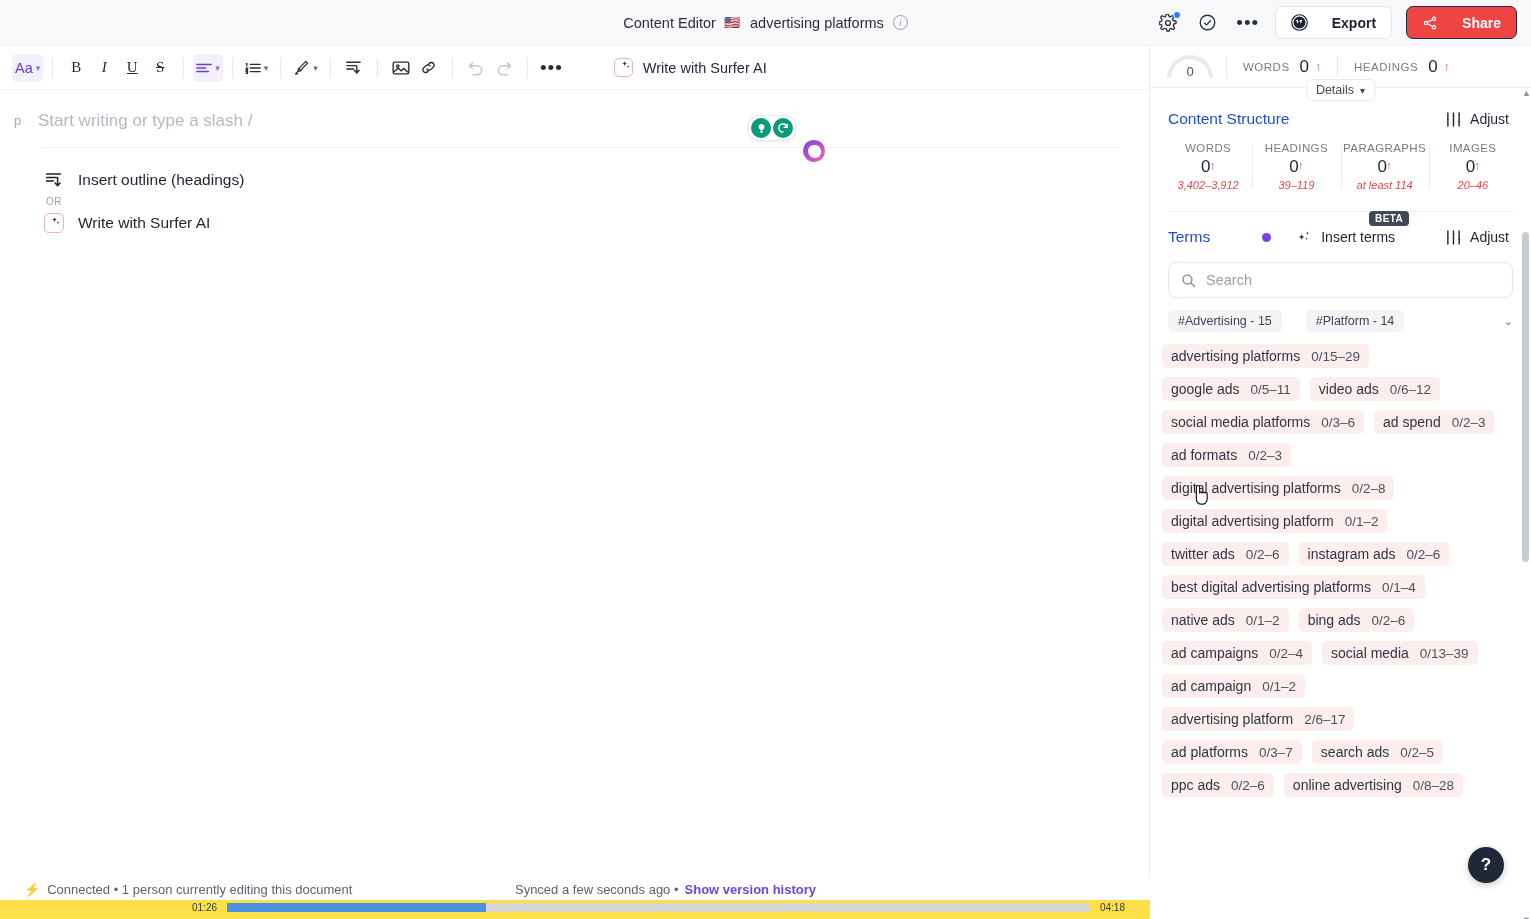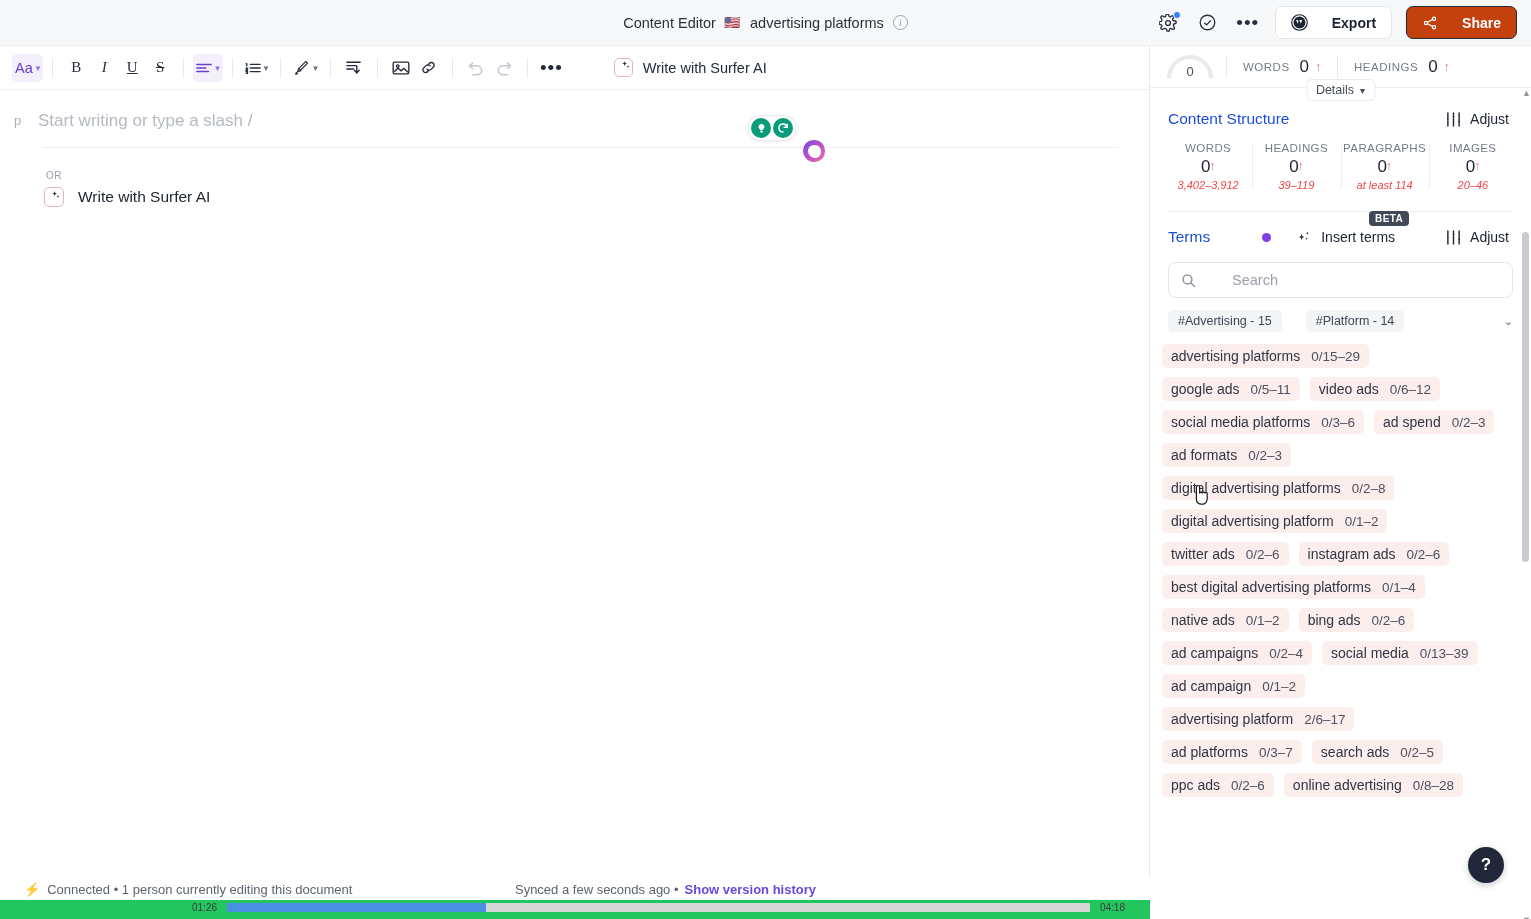--- a/index.html
+++ b/index.html
@@ -47,21 +47,21 @@
     width: 8px; height: 8px; border-radius: 50%; background: #2f7ef5;
     border: 1.5px solid #f7f8fa;
   }
   .dots-btn { font-size: 19px; letter-spacing: 1px; color: #2b3040; line-height: 10px; }
   .btn {
     display: inline-flex; align-items: center; gap: 24px;
     height: 33px; padding: 0 15px; border-radius: 7px;
     font-size: 14px; font-weight: 700; cursor: pointer; white-space: nowrap;
   }
   .btn-export { background: #ffffff; border: 1px solid #e2e5ea; color: #1d2333; }
-  .btn-share { background: #c2410c; border: 1px solid #242b3d; color: #ffffff; }
+  .btn-share { background: #ef4444; border: 1px solid #242b3d; color: #ffffff; }
 
   
   .body { flex: 1; display: flex; min-height: 0; }
 
   
   .editor-col {
     width: 1150px; flex: 0 0 1150px;
     border-right: 1px solid #e8eaee;
     display: flex; flex-direction: column; min-height: 0;
     position: relative; background: #fff;
@@ -131,21 +131,21 @@
     padding: 0 24px; background: #fff;
   }
   .sb-left { display: flex; align-items: center; gap: 7px; }
   .bolt { color: #32b08c; font-size: 13px; }
   .sb-right { margin-left: auto; display: flex; align-items: center; gap: 6px; margin-right: 310px; }
   .vh-link { color: #6b46e0; font-weight: 700; cursor: pointer; }
 
   
   .scrubber {
     position: absolute; left: 0; bottom: 0; width: 1150px; height: 19px;
-    background: #22c55e; display: flex; align-items: center; gap: 10px;
+    background: #fde047; display: flex; align-items: center; gap: 10px;
     padding: 0 25px 4px 192px; font-size: 10px; color: #3c3c3c;
   }
   .track { flex: 1; height: 9px; background: #d6d6d6; border-radius: 1px; position: relative; }
   .track-fill { position: absolute; left: 0; top: 0; bottom: 0; width: 30%; background: #4a90e2; border-radius: 1px; }
 
   
   .panel {
     flex: 1; min-width: 0; background: #fff; display: flex; flex-direction: column;
     position: relative; overflow: hidden;
   }
@@ -196,21 +196,21 @@
     position: absolute; top: -18px; right: -14px;
     background: #414858; color: #fff; font-size: 10px; font-weight: 700;
     padding: 2px 6px; border-radius: 4px; letter-spacing: .4px;
   }
 
   .search-wrap { padding: 16px 18px 0 18px; }
   .search {
     height: 36px; border: 1px solid #e3e5ea; border-radius: 8px;
     display: flex; align-items: center; gap: 10px; padding: 0 12px;
   }
-  .search-ph { font-size: 14.5px; color: #9aa0ab; margin-left: 26px; }
+  .search-ph { font-size: 14.5px; color: #9aa0ab; }
 
   .tagrow { display: flex; align-items: center; gap: 24px; padding: 12px 18px 0 18px; }
   .tag {
     background: #f3f4f6; border-radius: 5px; padding: 4px 10px;
     font-size: 12.5px; color: #3f4654; cursor: pointer;
   }
   .tag-caret { margin-left: auto; color: #62697a; font-size: 11px; cursor: pointer; }
 
   .tabs { display: flex; align-items: center; gap: 30px; padding: 14px 18px 0 18px;
     border-bottom: 1px solid #ededf1; }
@@ -435,20 +435,28 @@
               </svg>
             </span>
           </div>
           <div class="gblob">
             <div class="gblob-in"></div>
           </div>
         </div>
         <div class="hr"></div>
 
         <div class="opts">
+          <div class="opt">
+            <span class="opt-ico">
+              <svg width="18" height="16" viewBox="0 0 18 16" stroke="#1d2333" stroke-width="1.5" fill="none" stroke-linecap="round">
+                <path d="M1.5 2h14M1.5 5.5h10M1.5 9h7M12.6 5.5v8M10.1 11l2.5 2.7L15.1 11"></path>
+              </svg>
+            </span>
+            <span class="opt-label">Insert outline (headings)</span>
+          </div>
           <div class="or">OR</div>
           <div class="opt">
             <span class="opt-ico sai-ico" style="border-radius:5px;position:relative;">
               <svg width="14" height="14" viewBox="0 0 14 14" style="position:absolute;left:2px;top:2px;">
                 <path d="M7.6 1.2l.7 1.7 1.7.7-1.7.7-.7 1.7-.7-1.7-1.7-.7 1.7-.7z" fill="#2b3040"></path>
                 <path d="M11 5.2l.4 1 1 .4-1 .4-.4 1-.4-1-1-.4 1-.4z" fill="#2b3040"></path>
               </svg>
             </span>
             <span class="opt-label">Write with Surfer AI</span>
           </div>

